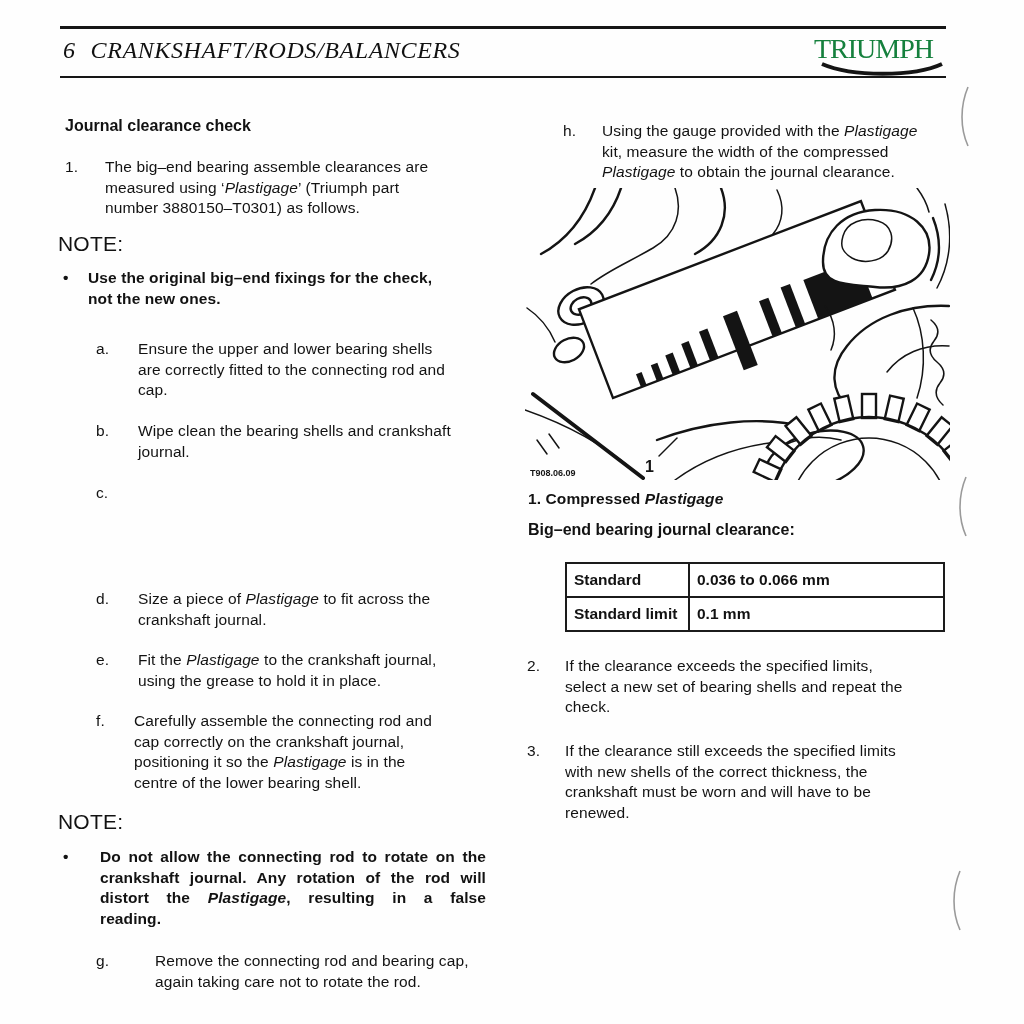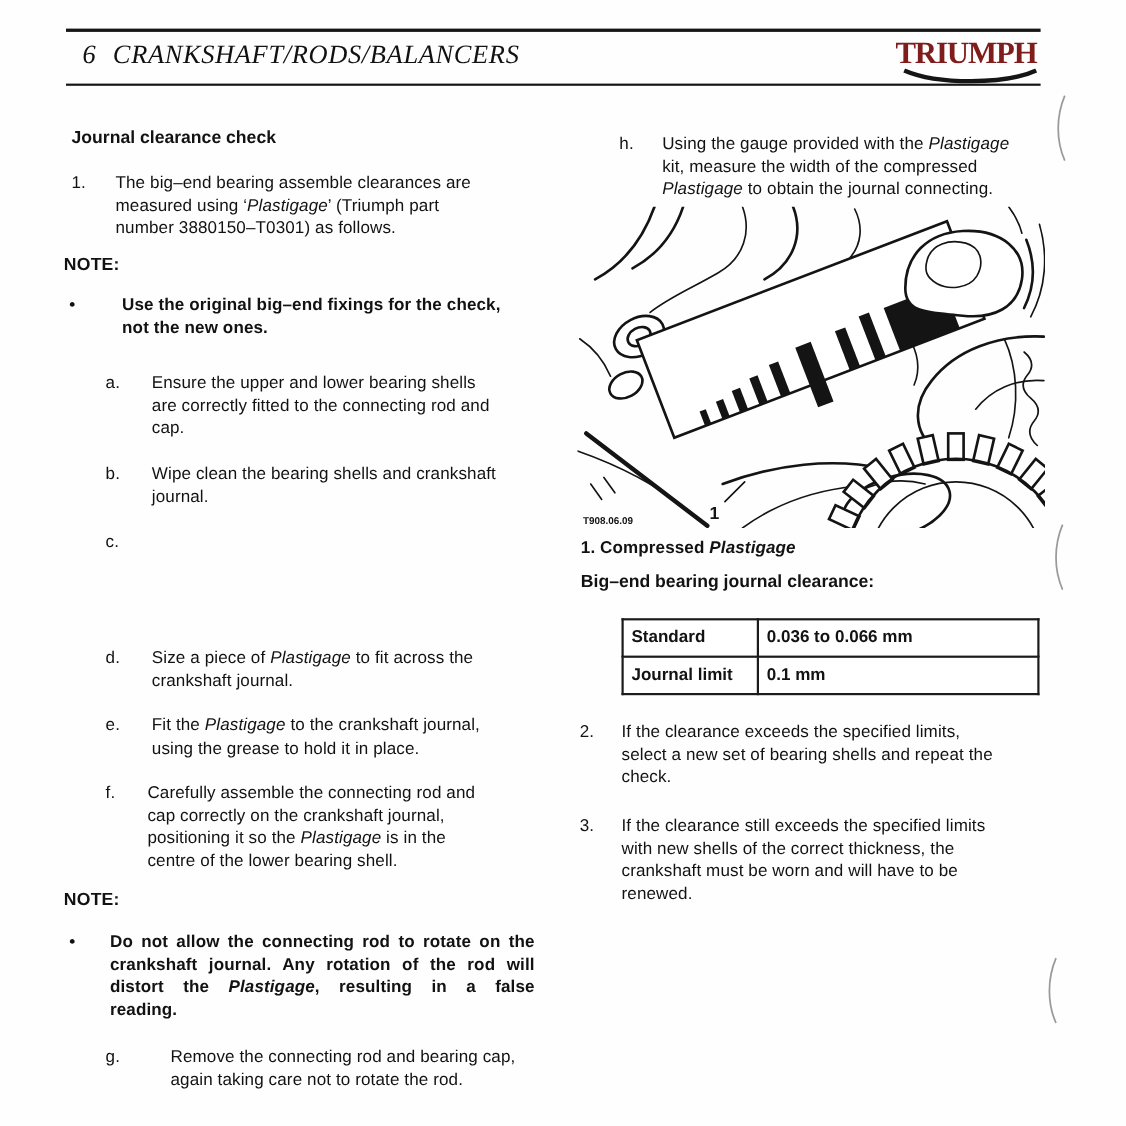--- a/index.html
+++ b/index.html
@@ -3,27 +3,27 @@
 <meta charset="utf-8">
 <style>
   html,body{margin:0;padding:0}
   body{width:1024px;height:1024px;position:relative;background:#fefefe;
        font-family:"Liberation Sans",sans-serif;color:#121212;overflow:hidden}
   .abs{position:absolute}
   .txt{font-size:15.5px;line-height:20.5px;white-space:pre-line;letter-spacing:.1px}
   .bold{font-weight:bold}
   .it{font-style:italic}
   .heading{font-size:16px;font-weight:bold}
-  .note-label{font-size:16px;font-weight:bold;letter-spacing:.2px}
+  .note-label{font-size:21px;font-weight:normal;letter-spacing:.2px}
   .jline{display:block;text-align:justify;text-align-last:justify}
   .jline:last-child{text-align-last:left}
   .page-title-wrap{font-family:"Liberation Serif",serif;font-style:italic;
        font-size:24px;letter-spacing:.6px;color:#111}
-  .logo{font-family:"Liberation Serif",serif;font-weight:bold;font-size:28px;
-       letter-spacing:-1px;color:#7f1d1d}
+  .logo{font-family:"Liberation Serif",serif;font-weight:normal;font-size:28px;
+       letter-spacing:-1px;color:#15803d}
   .rule{background:#161616}
   .spec-table{border-collapse:collapse;background:#fff}
   .spec-table td{border:2px solid #1b1b1b;font-weight:bold;font-size:15.5px;
        padding:5px 8px 6px 7px;height:21px;vertical-align:middle}
   .spec-table td.c1{width:106px}
   .spec-table td.c2{width:238px}
   .fig-code{font:bold 9px "Liberation Sans",sans-serif;fill:#141414}
   .callout{font:bold 16px "Liberation Sans",sans-serif;fill:#141414}
   .ln{fill:none;stroke:#141414;stroke-width:2.4;stroke-linecap:round}
   .lnw{fill:#ffffff;stroke:#141414;stroke-width:2.4}
@@ -31,39 +31,39 @@
   .thick{stroke-width:4}
   .blkfill{fill:#141414;stroke:none}
   .artifact{stroke:#9a9a9a;stroke-width:1.6;fill:none}
 </style>
 </head>
 <body>
 
 <div class="abs" style="left:0;top:0;width:1024px;height:1024px">
 
   <div class="abs rule" style="left:60px;top:26px;width:886px;height:3px"></div>
-  <div class="abs page-title-wrap" style="left:75px;top:37px">
+  <div class="abs page-title-wrap" style="left:63px;top:37px">
     <span>6</span><span style="display:inline-block;width:15px"></span><span>CRANKSHAFT/RODS/BALANCERS</span>
   </div>
   <div class="abs logo" style="left:814px;top:33px">TRIUMPH</div>
   <svg class="abs" style="left:818px;top:62px" width="128" height="16">
     <path d="M4,2 C34,15 96,15 124,2" fill="none" stroke="#151515" stroke-width="4"></path>
   </svg>
   <div class="abs rule" style="left:60px;top:76px;width:886px;height:2px"></div>
 
   <div class="abs heading" style="left:65px;top:117px">Journal clearance check</div>
 
   <div class="abs txt" style="left:65px;top:157px">1.</div>
   <div class="abs txt" style="left:105px;top:157px;width:385px"><span>The big–end bearing assemble clearances are
 measured using ‘</span><span class="it">Plastigage</span><span>’ (Triumph part
 number 3880150–T0301) as follows.</span></div>
 
   <div class="abs note-label" style="left:58px;top:232px">NOTE:</div>
   <div class="abs txt bold" style="left:63px;top:268px">•</div>
-  <div class="abs txt bold" style="left:111px;top:268px;width:388px">Use the original big–end fixings for the check,
+  <div class="abs txt bold" style="left:88px;top:268px;width:388px">Use the original big–end fixings for the check,
 not the new ones.</div>
 
   <div class="abs txt" style="left:96px;top:339px">a.</div>
   <div class="abs txt" style="left:138px;top:339px;width:350px"><span>Ensure the upper and lower bearing shells
 are correctly fitted to the connecting rod and
 cap.</span></div>
 
   <div class="abs txt" style="left:96px;top:421px">b.</div>
   <div class="abs txt" style="left:138px;top:421px;width:350px"><span>Wipe clean the bearing shells and crankshaft
 journal.</span></div>
@@ -88,21 +88,21 @@
   <div class="abs txt bold" style="left:63px;top:847px">•</div>
   <div class="abs txt bold" style="left:100px;top:847px;width:386px"><span class="jline"><span>Do not allow the connecting rod to rotate on the</span></span><span class="jline"><span>crankshaft journal. Any rotation of the rod will</span></span><span class="jline"><span>distort the </span><span class="it">Plastigage</span><span>, resulting in a false</span></span><span class="jline"><span>reading.</span></span></div>
 
   <div class="abs txt" style="left:96px;top:951px">g.</div>
   <div class="abs txt" style="left:155px;top:951px;width:355px"><span>Remove the connecting rod and bearing cap,
 again taking care not to rotate the rod.</span></div>
 
   <div class="abs txt" style="left:563px;top:121px">h.</div>
   <div class="abs txt" style="left:602px;top:121px;width:352px"><span>Using the gauge provided with the </span><span class="it">Plastigage</span><span>
 kit, measure the width of the compressed
-</span><span class="it">Plastigage</span><span> to obtain the journal connecting.</span></div>
+</span><span class="it">Plastigage</span><span> to obtain the journal clearance.</span></div>
 
   <svg class="abs" style="left:525px;top:188px" width="425" height="292" viewBox="0 0 425 292">
     <g>
       <path class="ln" d="M70,0 C60,28 42,52 16,66"></path>
       <path class="ln" d="M96,0 C88,24 72,44 50,56"></path>
       <path class="ln thin" d="M150,0 C158,22 152,46 128,60 C104,74 84,82 66,96"></path>
       <path class="ln" d="M196,0 C206,26 196,52 170,66"></path>
       <path class="ln thin" d="M252,2 C260,18 258,34 248,46"></path>
       <ellipse class="lnw" cx="56" cy="118" rx="24" ry="17" transform="rotate(-28 56 118)"></ellipse>
       <ellipse class="lnw" cx="56" cy="118" rx="11" ry="8" transform="rotate(-28 56 118)"></ellipse>
@@ -168,21 +168,21 @@
   <div class="abs txt bold" style="left:528px;top:489px"><span>1. Compressed </span><span class="it">Plastigage</span></div>
   <div class="abs heading" style="left:528px;top:521px">Big–end bearing journal clearance:</div>
 
   <table class="spec-table abs" style="left:565px;top:562px">
     <tbody>
         <tr>
       <td class="c1">Standard</td>
       <td class="c2">0.036 to 0.066 mm</td>
     </tr>
     <tr>
-      <td class="c1">Journal limit</td>
+      <td class="c1">Standard limit</td>
       <td class="c2">0.1 mm</td>
     </tr>
   </tbody>
     </table>
 
   <div class="abs txt" style="left:527px;top:656px">2.</div>
   <div class="abs txt" style="left:565px;top:656px;width:395px">If the clearance exceeds the specified limits,
 select a new set of bearing shells and repeat the
 check.</div>
 

